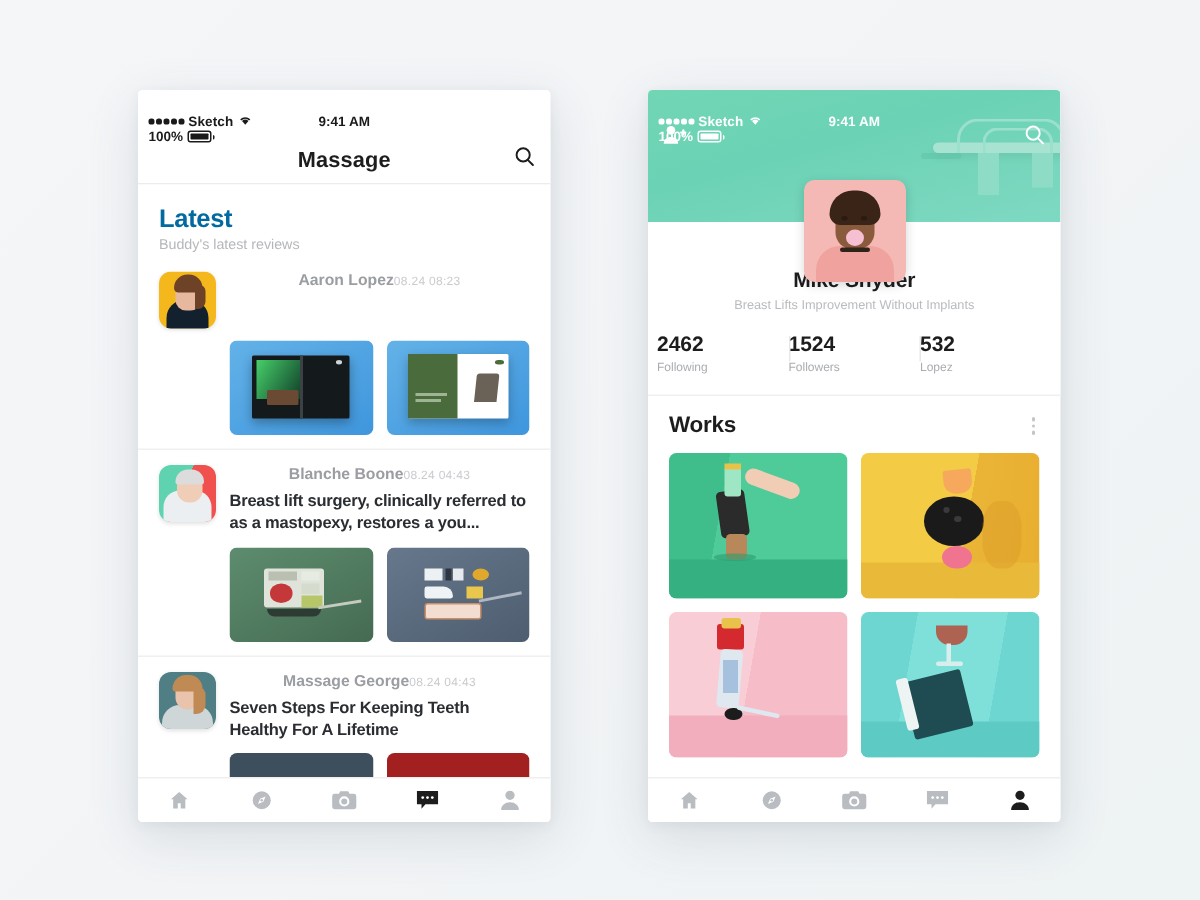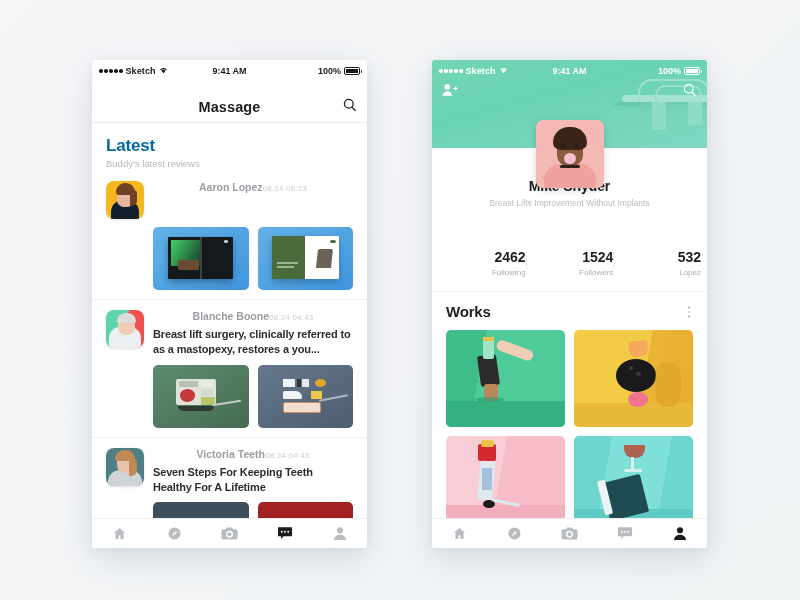--- a/index.html
+++ b/index.html
@@ -22,23 +22,23 @@
     background: #ffffff;
     border-radius: 3px;
     overflow: hidden;
     box-shadow: 0 10px 34px rgba(60,80,100,.14), 0 2px 8px rgba(60,80,100,.07);
   }
   #phone-left  { left: 92px;  top: 60px; }
   #phone-right { left: 432px; top: 60px; }
 
   
   .statusbar {
-    height: 19px; display: flex; align-items: flex-end;
+    height: 19px; display: flex; align-items: flex-start;
     padding: 16px 7px; font-size: 9px; font-weight: bold;
-    color: #1a1a1a; position: relative; z-index: 6;
+    color: #1a1a1a; position: relative; z-index: 6; flex-direction: column;
   }
   .statusbar.light { color: #ffffff; }
   .sb-left { display: flex; align-items: center; gap: 3px; flex: 1; }
   .sb-dots { display: flex; gap: 1.5px; align-items: center; }
   .sb-dots i { width: 3.5px; height: 3.5px; border-radius: 50%; background: currentColor; display: block; }
   .sb-carrier { font-size: 9px; letter-spacing: .1px; }
   .sb-wifi { font-size: 9px; line-height: 1; }
   .sb-center { position: absolute; left: 0; right: 0; text-align: center; font-size: 9px; }
   .sb-right { display: flex; align-items: center; gap: 3px; justify-content: flex-end; flex: 1; z-index: 2; }
   .sb-batt {
@@ -106,21 +106,21 @@
   }
   .prof-avatar {
     position: absolute; left: 50%; top: 60px; transform: translateX(-50%);
     width: 68px; height: 68px; border-radius: 7px; overflow: hidden;
     z-index: 8; box-shadow: 0 2px 7px rgba(0,0,0,.16);
   }
   .prof-info { padding: 30px 0 0; text-align: center; background: #fff; }
   .prof-name { font-size: 14px; font-weight: bold; color: #1d1d1d; letter-spacing: -.1px; }
   .prof-tag { font-size: 8.5px; color: #b8bbbf; margin-top: 4px; }
   .stats { display: flex; margin-top: 13px; padding: 0 6px 14px; }
-  .stat { flex: 1; text-align: right; position: relative; margin-top: 28px; }
+  .stat { flex: 1; text-align: left; position: relative; }
   .stat + .stat::before {
     content: ""; position: absolute; left: 0; top: 3px; bottom: 8px;
     width: 1px; background: #e6e8ea;
   }
   .stat-num { font-size: 14px; font-weight: bold; color: #1d1d1d; }
   .stat-lbl { font-size: 8px; color: #a9acb0; margin-top: 3px; }
 
   .works-head {
     display: flex; align-items: center; justify-content: space-between;
     padding: 0 14px 9px; border-top: 1px solid #f0f0f0; padding-top: 11px;
@@ -268,21 +268,21 @@
         <div class="post-top">
           <div class="avatar">
             <span class="ph" style="background:#4f7f84"></span>
             <span class="sh" style="left:2px;top:22px;width:34px;height:20px;background:#cfd6d8;border-radius:12px 12px 0 0"></span>
             <span class="sh" style="left:11px;top:5px;width:16px;height:20px;background:#e9c3ac;border-radius:8px"></span>
             <span class="sh" style="left:9px;top:2px;width:20px;height:11px;background:#c08a55;border-radius:9px 9px 2px 2px"></span>
             <span class="sh" style="left:23px;top:10px;width:8px;height:18px;background:#c08a55;border-radius:0 5px 6px 0"></span>
           </div>
           <div class="post-body">
             <div class="post-meta">
-              <span class="post-author">Victoria Teeth</span>
+              <span class="post-author">Massage George</span>
               <span class="post-time">08.24  04:43</span>
             </div>
             <div class="post-text">Seven Steps For Keeping Teeth Healthy For A Lifetime</div>
           </div>
         </div>
         <div class="post-images">
           <div class="post-img">
             <span class="ph" style="background:#3d4f5c;border-radius:3px"></span>
           </div>
           <div class="post-img">

